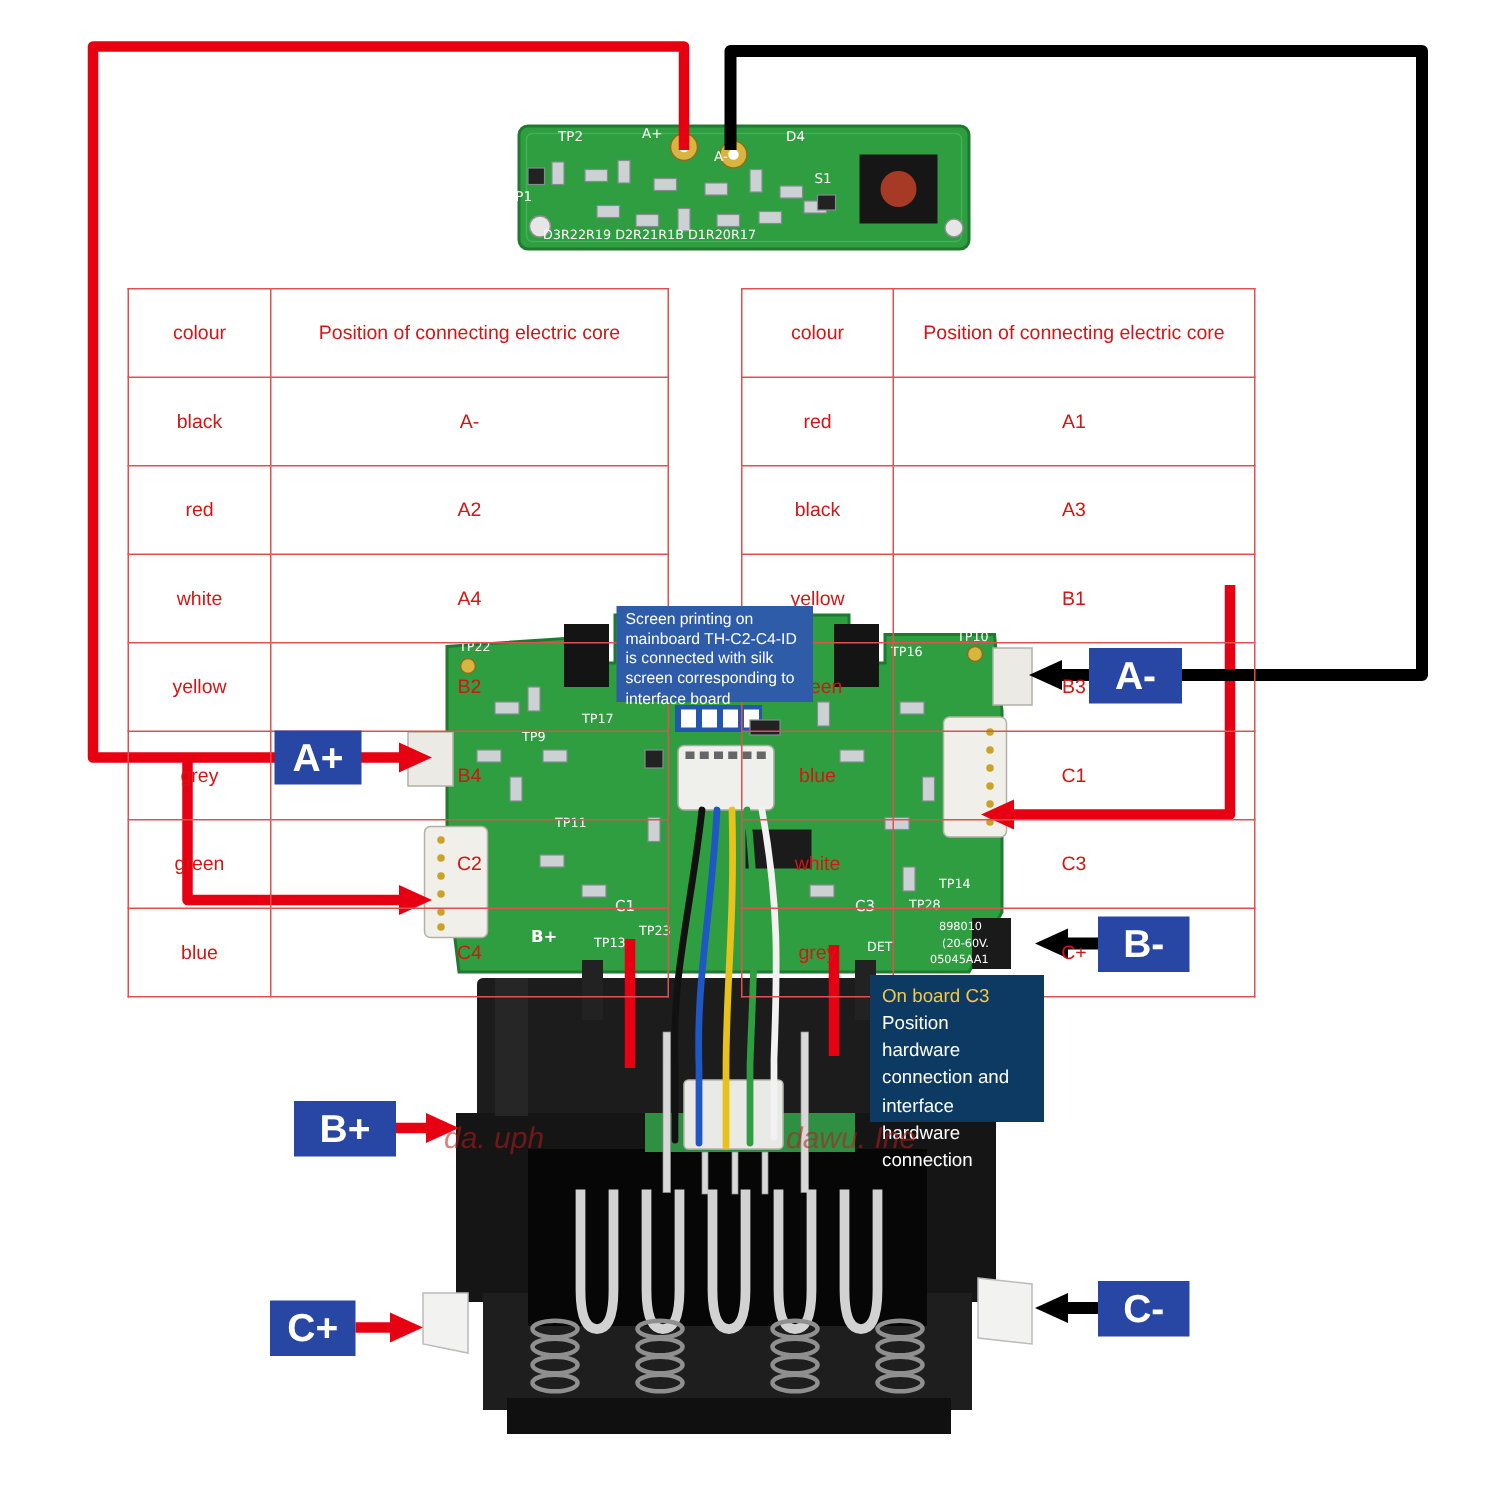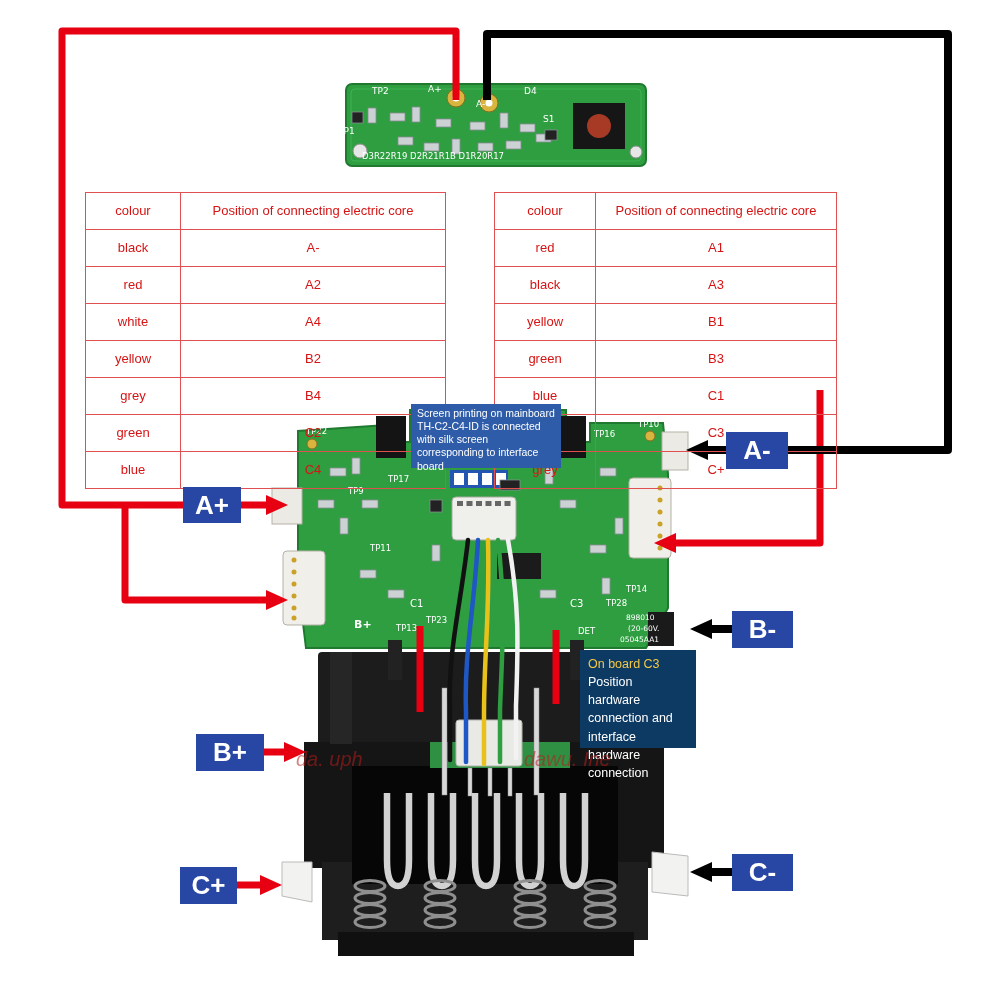--- a/index.html
+++ b/index.html
@@ -3,36 +3,36 @@
 <meta charset="utf-8">
 <style>
   html,body{margin:0;padding:0}
   #canvas{position:relative;width:1000px;height:1000px;background:#ffffff;overflow:hidden;
           font-family:"Liberation Sans",sans-serif}
   #scene{position:absolute;left:0;top:0}
   svg text{font-family:"DejaVu Sans",sans-serif;fill:#ffffff}
 
   .ctable{position:absolute;border-collapse:collapse;color:#d61414;background:transparent}
   .ctable th,.ctable td{border:1px solid #e05050;font-size:13px;font-weight:400;
-                        padding:9px 7px;line-height:18px;white-space:nowrap}
+                        padding:20px 7px;line-height:18px;white-space:nowrap}
   .ctable th{text-align:center}
   .ctable td.pos{text-align:center}
   .ctable td.col{text-align:center}
   #table-left{left:85px;top:192px}
   #table-left .col{width:80px}
   #table-left .pos{width:250px}
   #table-right{left:494px;top:192px}
   #table-right .col{width:86px}
   #table-right .pos{width:226px}
 
   .term{position:absolute;background:#2846a3;color:#fff;display:flex;align-items:center;
         justify-content:center;font-size:26px;font-weight:bold}
 
   .note{position:absolute;color:#fff;box-sizing:border-box}
-  #note-screen{left:411px;top:404px;width:150px;height:64px;background:#2e5ca8;
+  #note-screen{left:411px;top:404px;width:131px;height:64px;background:#2e5ca8;
                font-size:10.5px;line-height:1.25;padding:3px 6px}
   .navy{background:#0d3a63;padding:5px 8px}
   #note-c1{left:261px;top:644px;width:130px;height:112px;font-size:13.5px;line-height:1.5}
   #note-c3{left:580px;top:650px;width:116px;height:98px;font-size:12.5px;line-height:1.45}
   .note-title{color:#f5c842}
   .note-body{color:#ffffff}
 
   .wm{position:absolute;color:#b91c1c;opacity:.55;font-size:20px;font-style:italic}
 </style>
 </head>

